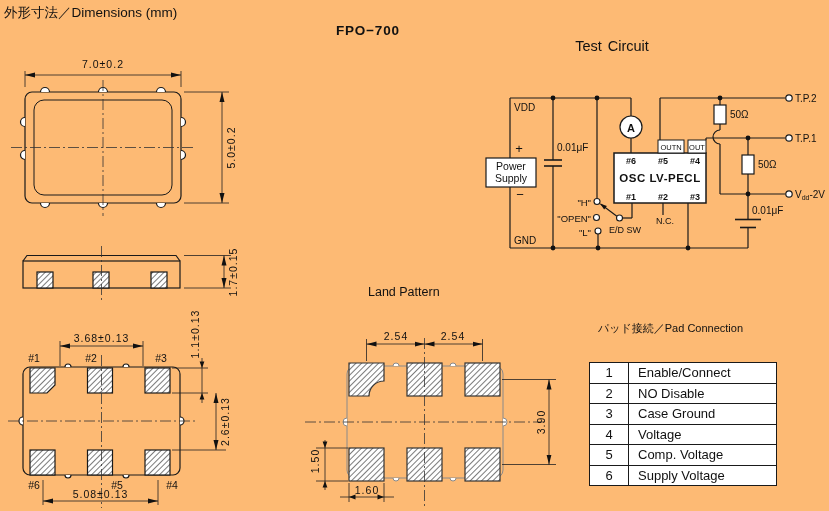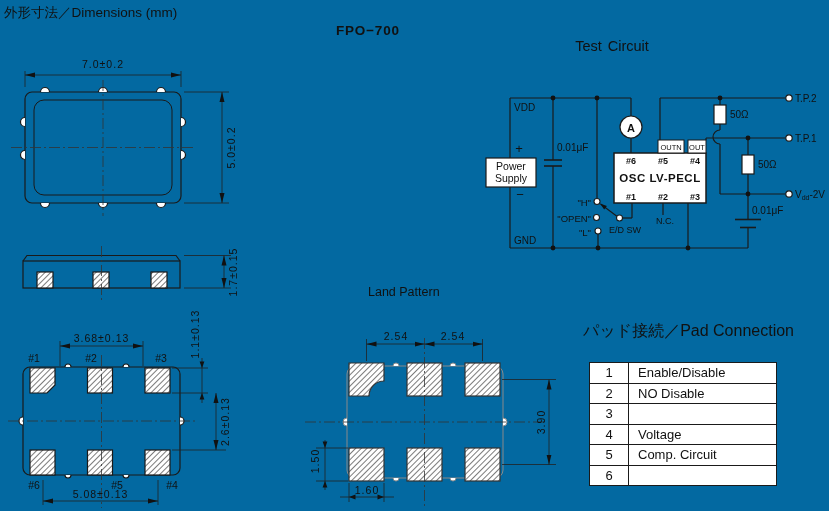--- a/index.html
+++ b/index.html
@@ -1,23 +1,23 @@
 <!DOCTYPE html>
 <html><head>
 <meta charset="utf-8">
 <style>
   html,body{margin:0;padding:0;background:#fff;}
-  .canvas{position:relative;width:829px;height:511px;background:#0369a1;overflow:hidden;
+  .canvas{position:relative;width:829px;height:511px;background:#fdba74;overflow:hidden;
           font-family:"Liberation Sans","DejaVu Sans",sans-serif;color:#111;text-decoration:underline;}
   svg text{fill:#111;}
   .dim{font-size:10.5px;letter-spacing:1px;}
   .pinlab{font-size:9px;font-weight:bold;}
   .ckt{font-size:10px;}
   .ckt-sm{font-size:9px;}
-  .pad-table-title{position:absolute;left:583px;top:321px;font-size:16px;color:#111;}
+  .pad-table-title{position:absolute;left:598px;top:321px;font-size:11px;color:#111;}
   .pad-table{position:absolute;left:589px;top:362px;width:188px;height:124px;
              border:1.6px solid #1a1a1a;box-sizing:border-box;display:flex;
              flex-direction:column;font-size:13px;color:#111;background:#fff;}
   .pt-row{flex:1;display:flex;border-top:1px solid #1a1a1a;min-height:0;}
   .pt-row:first-child{border-top:none;}
   .pt-num{width:38px;border-right:1px solid #1a1a1a;display:flex;align-items:center;justify-content:center;}
   .pt-fn{flex:1;display:flex;align-items:center;padding-left:9px;}
 </style>
 </head>
 <body>
@@ -325,35 +325,37 @@
     <text x="795" y="142" class="ckt" stroke="none" fill="#111">T.P.1</text>
     <text x="795" y="198" class="ckt" stroke="none" fill="#111"><tspan>V</tspan><tspan font-size="7" dy="2">dd</tspan><tspan dy="-2">-2V</tspan></text>
   </g>
 </svg>
 
 
 <div class="pad-table-title">パッド接続／Pad Connection</div>
 <div class="pad-table">
   <div class="pt-row">
     <div class="pt-num">1</div>
-    <div class="pt-fn">Enable/Disable</div>
+    <div class="pt-fn">Enable/Connect</div>
   </div>
   <div class="pt-row">
     <div class="pt-num">2</div>
     <div class="pt-fn">NO Disable</div>
   </div>
   <div class="pt-row">
     <div class="pt-num">3</div>
+    <div class="pt-fn">Case Ground</div>
   </div>
   <div class="pt-row">
     <div class="pt-num">4</div>
     <div class="pt-fn">Voltage</div>
   </div>
   <div class="pt-row">
     <div class="pt-num">5</div>
-    <div class="pt-fn">Comp. Circuit</div>
+    <div class="pt-fn">Comp. Voltage</div>
   </div>
   <div class="pt-row">
     <div class="pt-num">6</div>
+    <div class="pt-fn">Supply Voltage</div>
   </div>
 </div>
 
 </div>
 
 </body></html>

